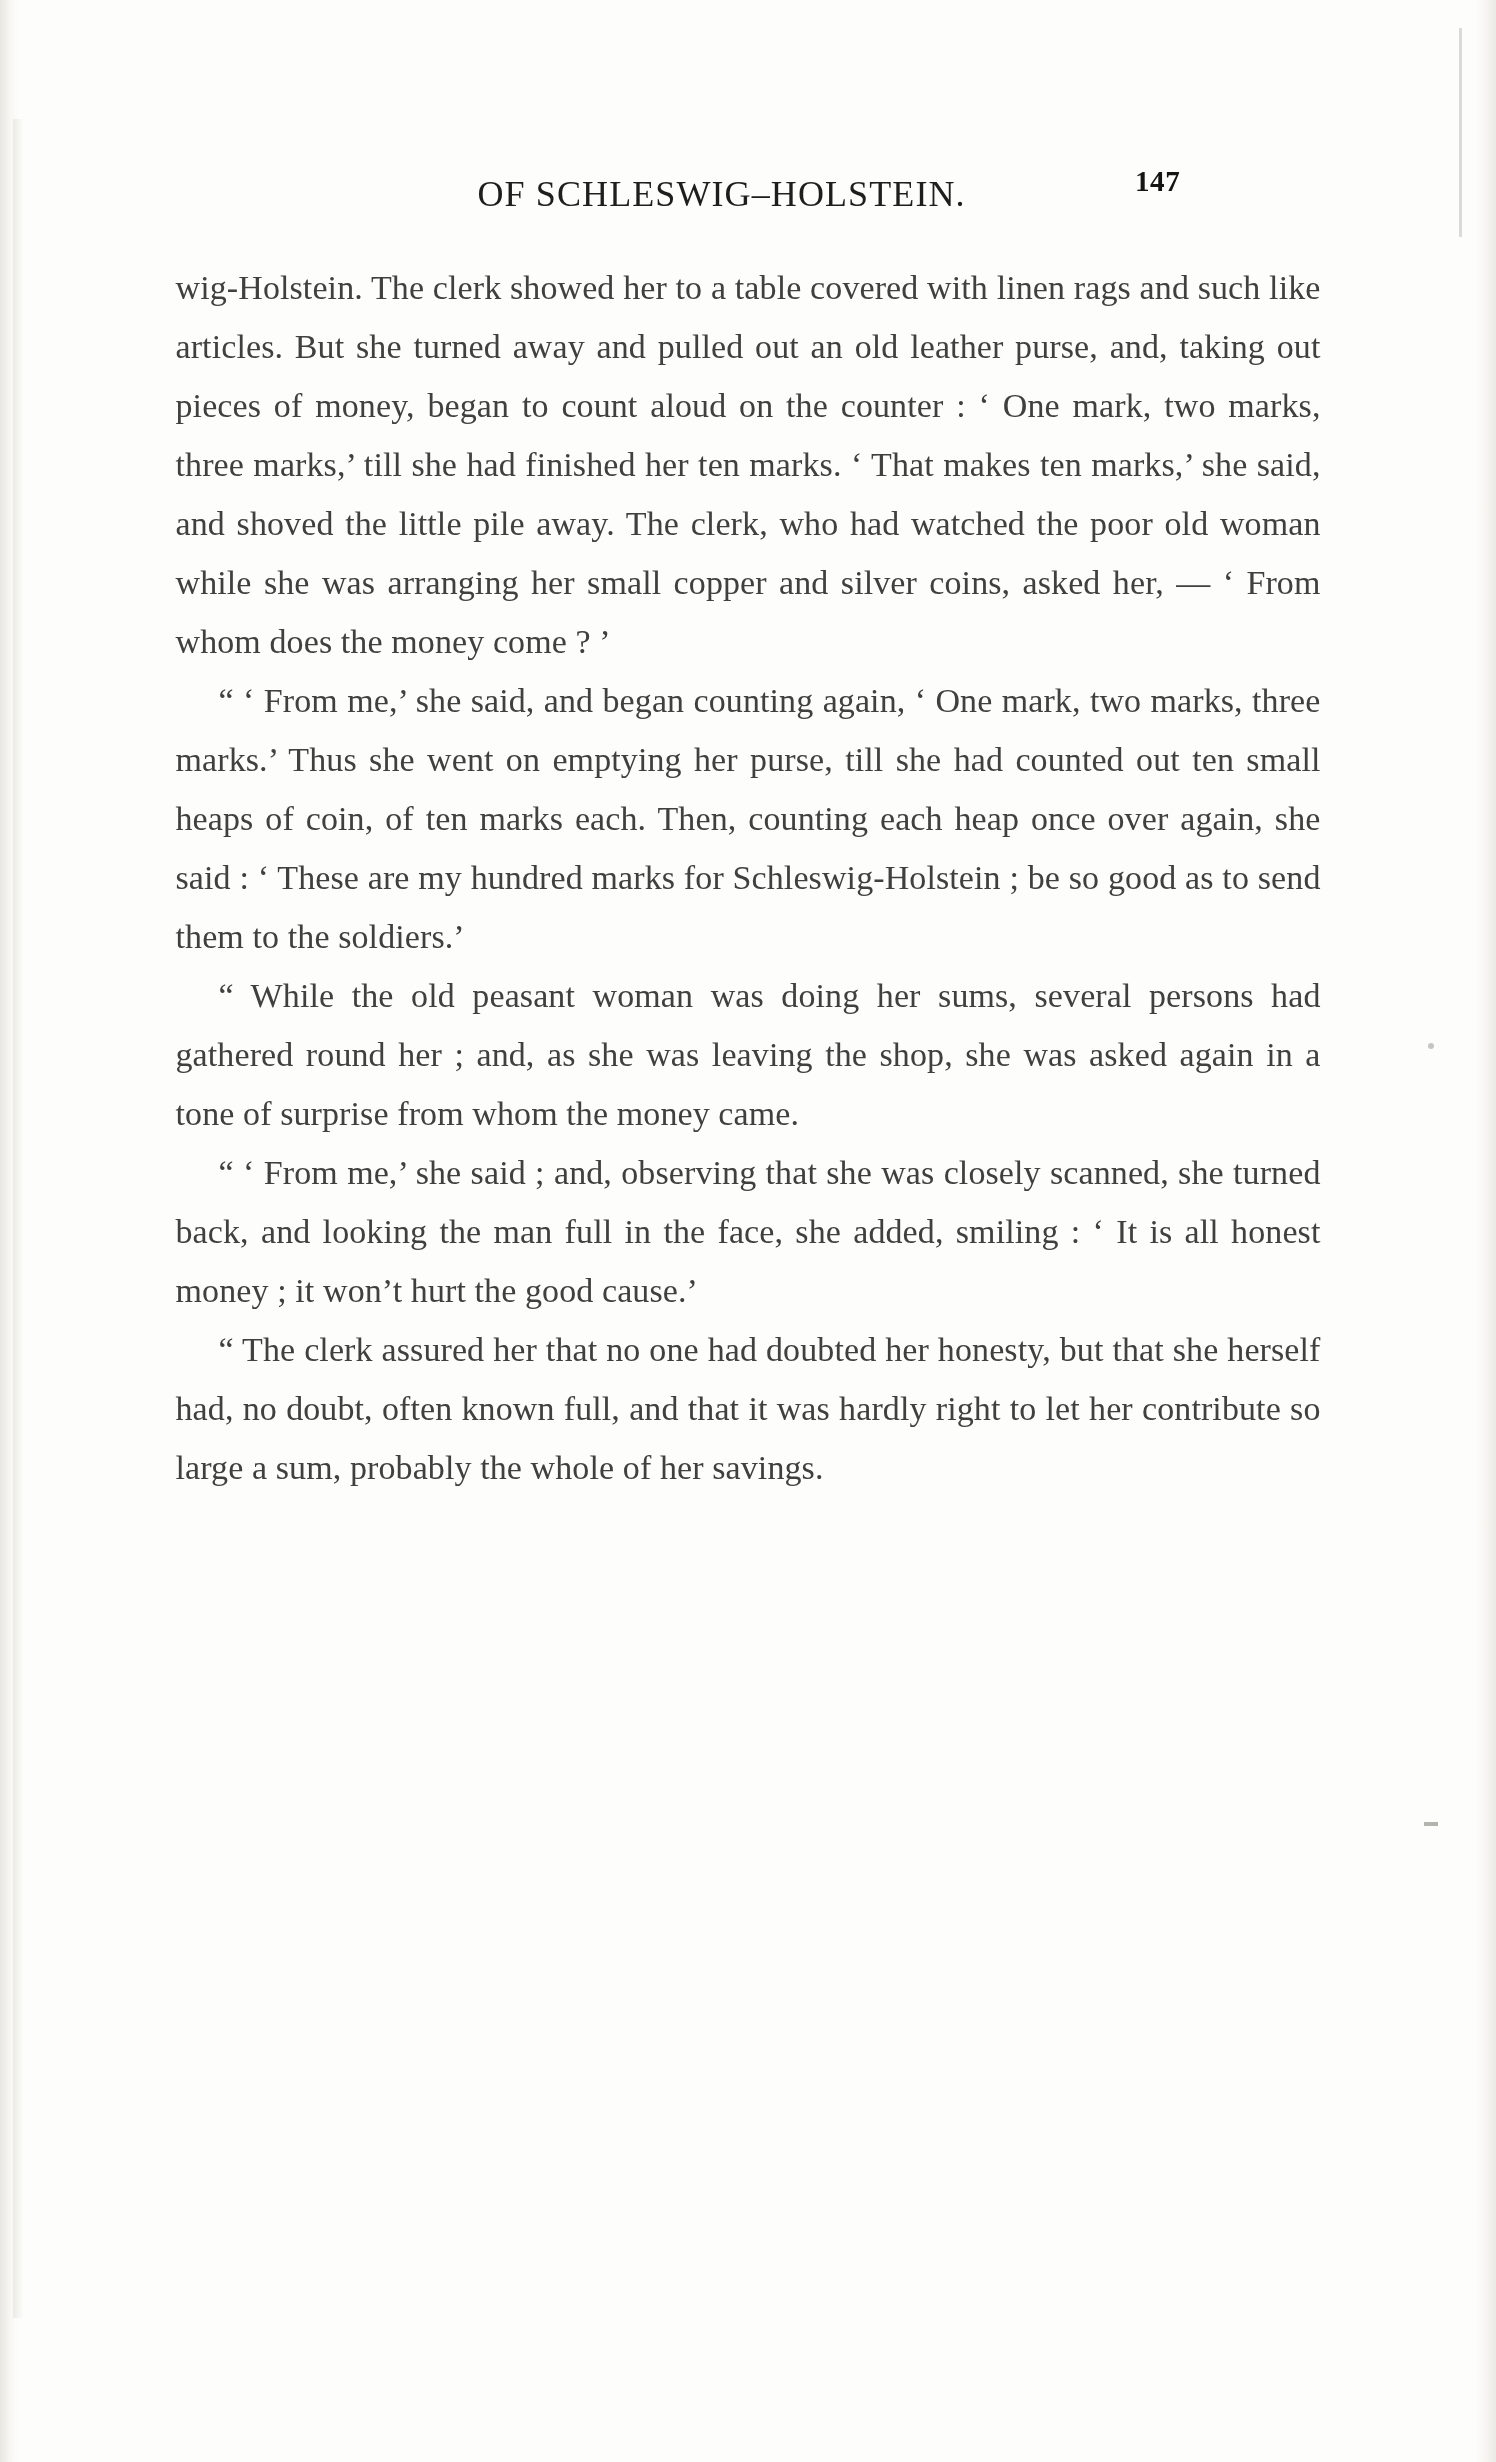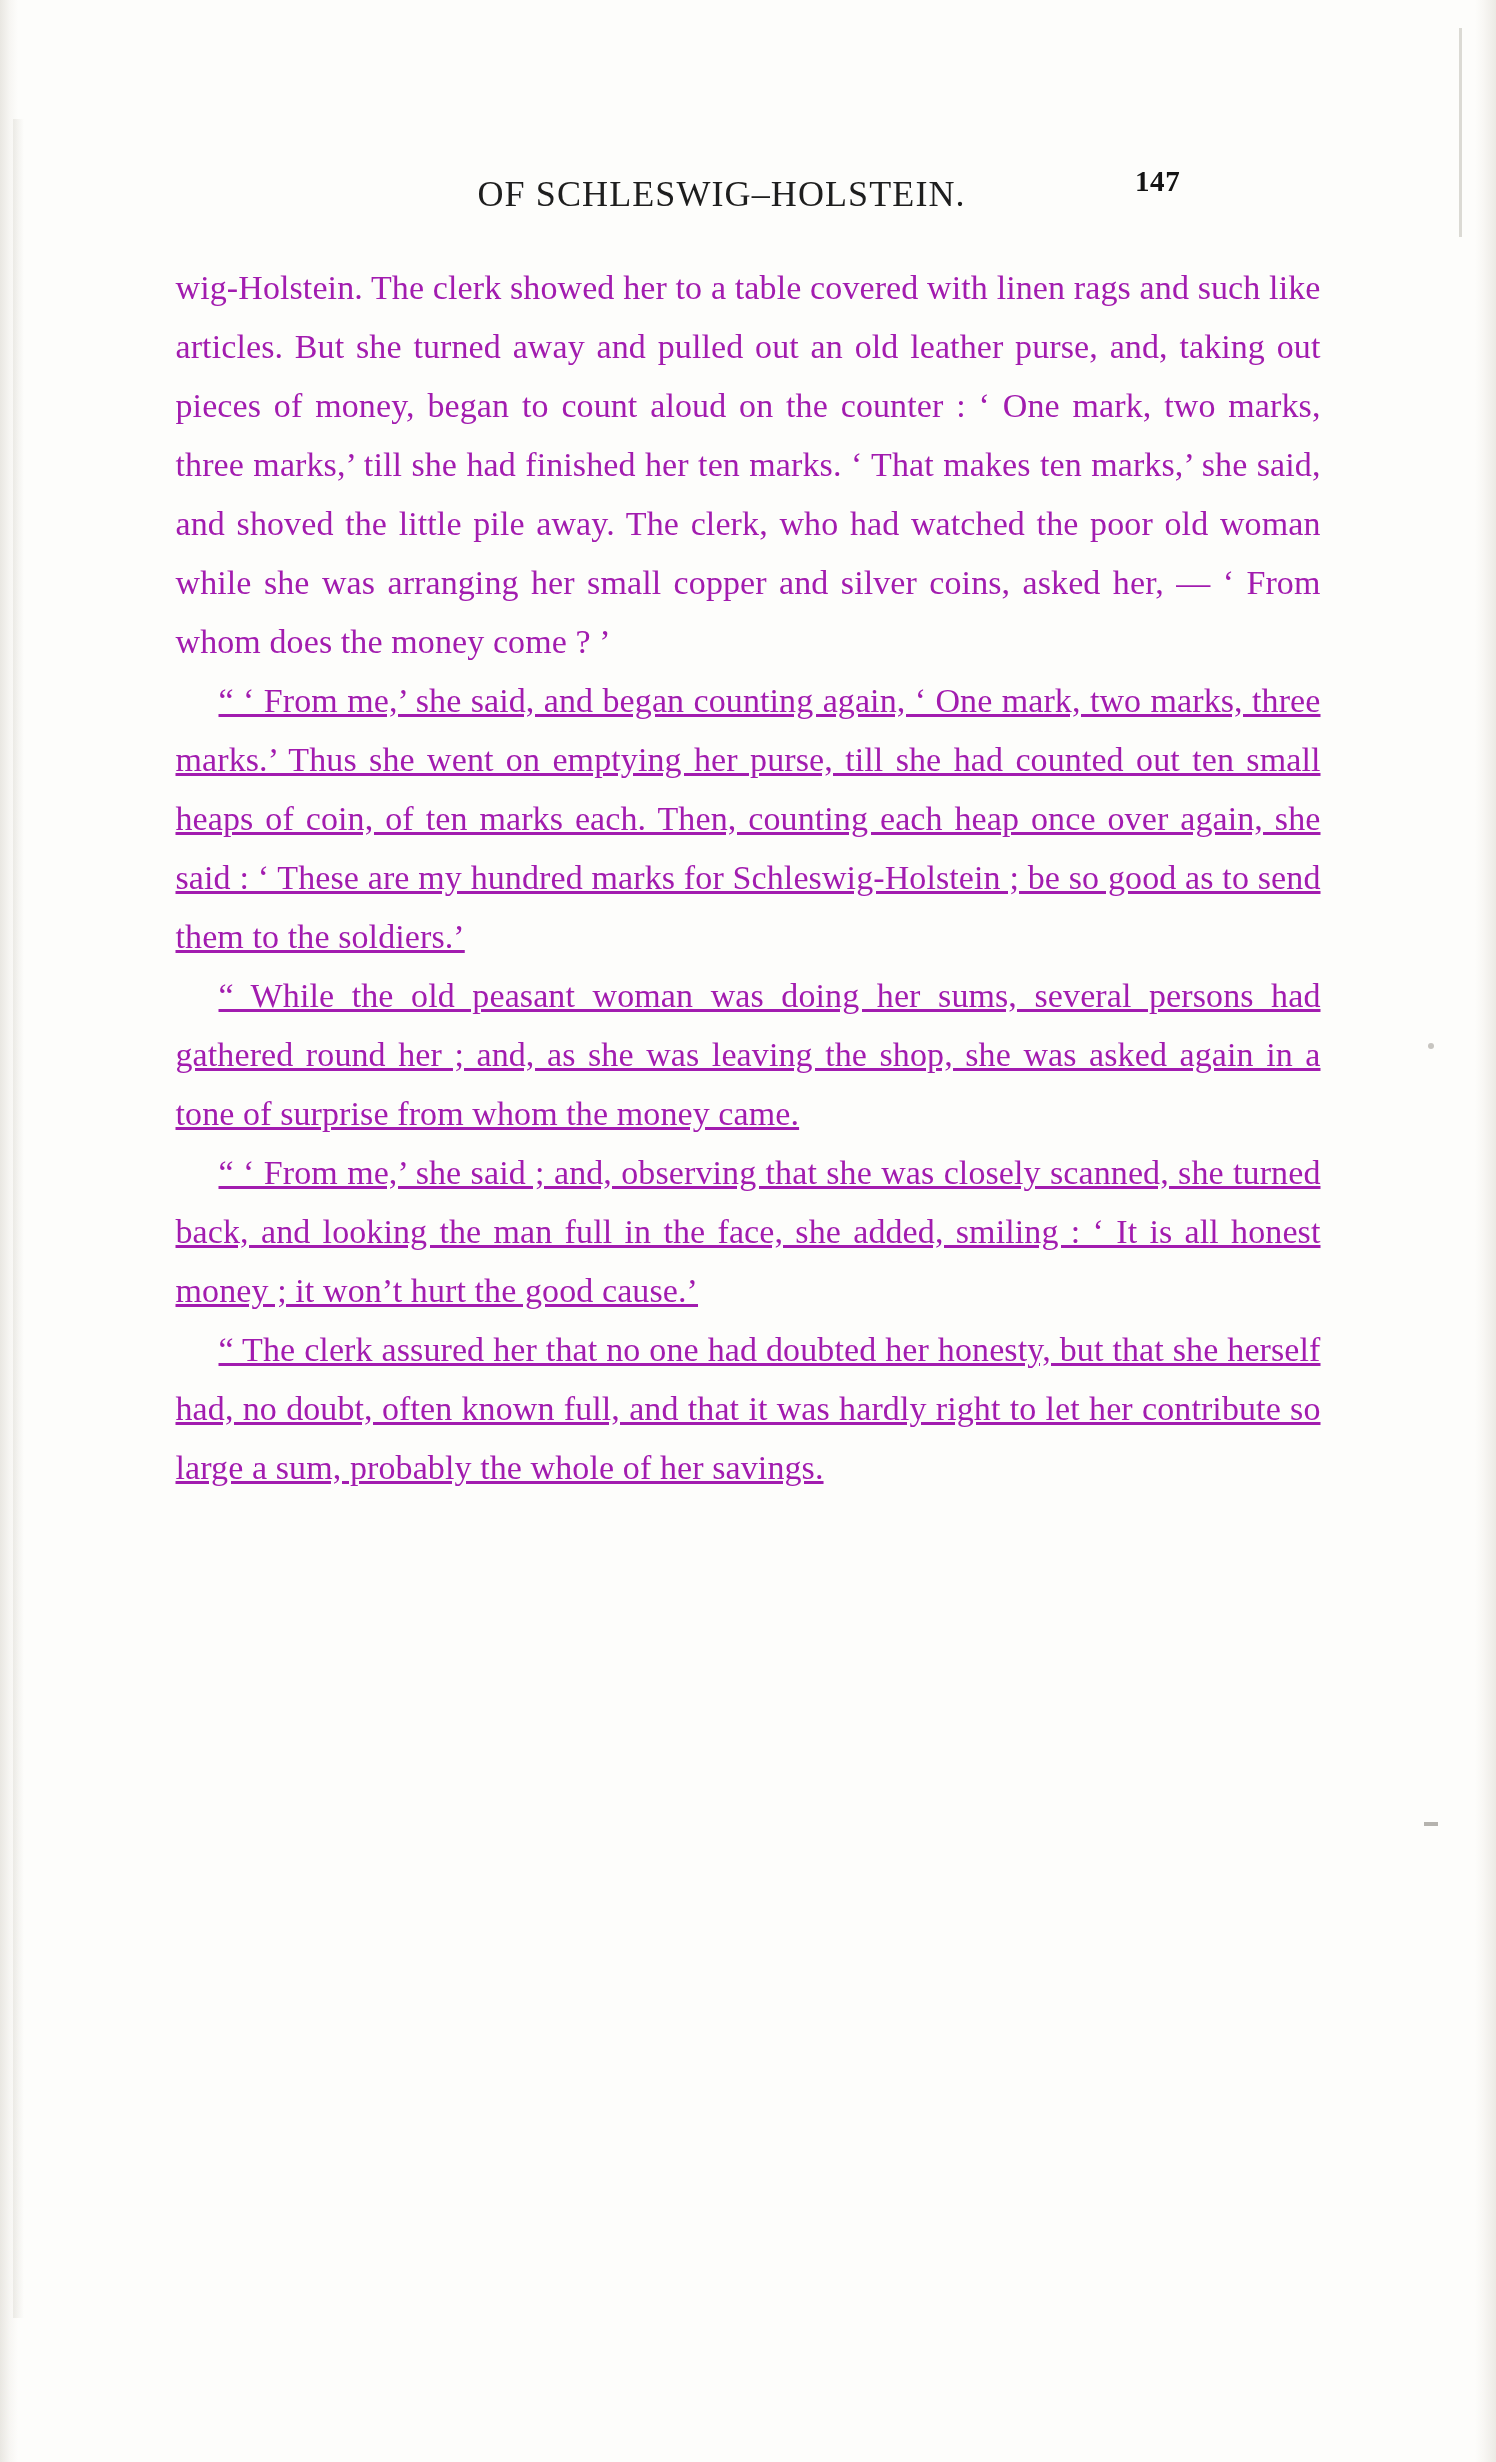--- a/index.html
+++ b/index.html
@@ -107,29 +107,28 @@
     transform: translateX(-50%);
     top: 258px;
     width: 1145px;
   }
   p.para {
     margin: 0;
     font-size: 34px;
     line-height: 59px;
     text-align: justify;
     text-justify: inter-word;
-    color: #a21caf;
+    color: #404040;
     letter-spacing: 0.1px;
   }
   p.para + p.para {
     margin-top: 0;
   }
   p.indent {
     text-indent: 43px;
-    text-decoration: underline;
   }
 </style>
 </head>
 <body>
 
 <div class="page">
 
   <div class="edge-left"></div>
   <div class="edge-right"></div>
   <div class="gutter-shade"></div>

